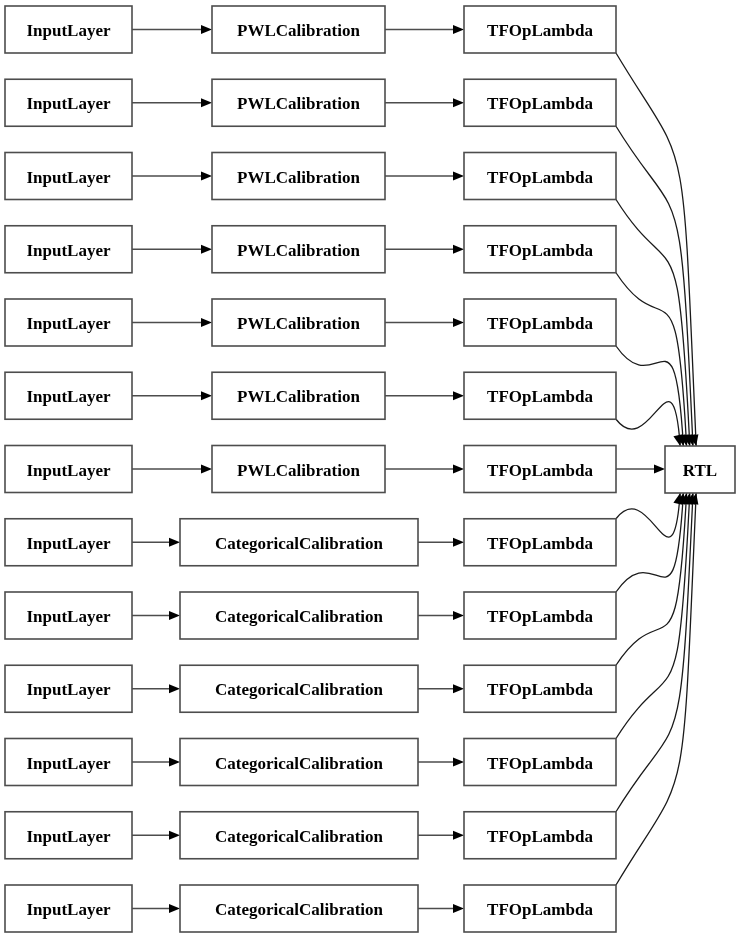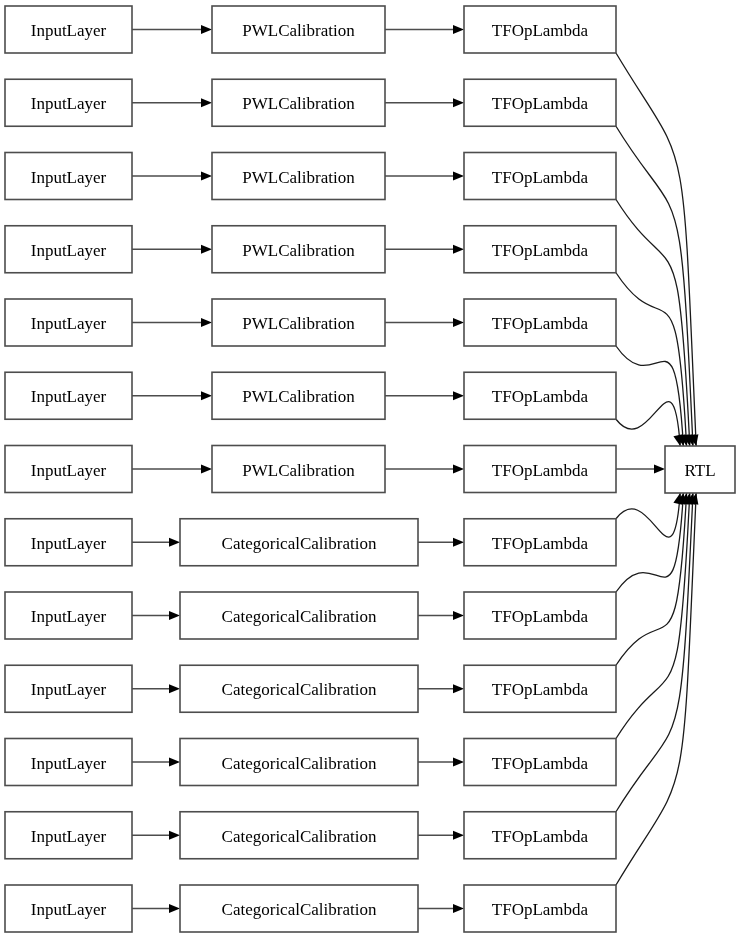--- a/index.html
+++ b/index.html
@@ -9,20 +9,21 @@
   }
   body {
     font-family: "Liberation Serif", "DejaVu Serif", serif;
   }
   #canvas {
     position: relative;
     width: 741px;
     height: 940px;
     background: #ffffff;
     overflow: hidden;
+    font-weight: bold;
   }
   svg#graph {
     display: block;
     width: 741px;
     height: 940px;
   }
   .node-rect {
     fill: #ffffff;
     stroke: #4d4d4d;
     stroke-width: 1.6;

